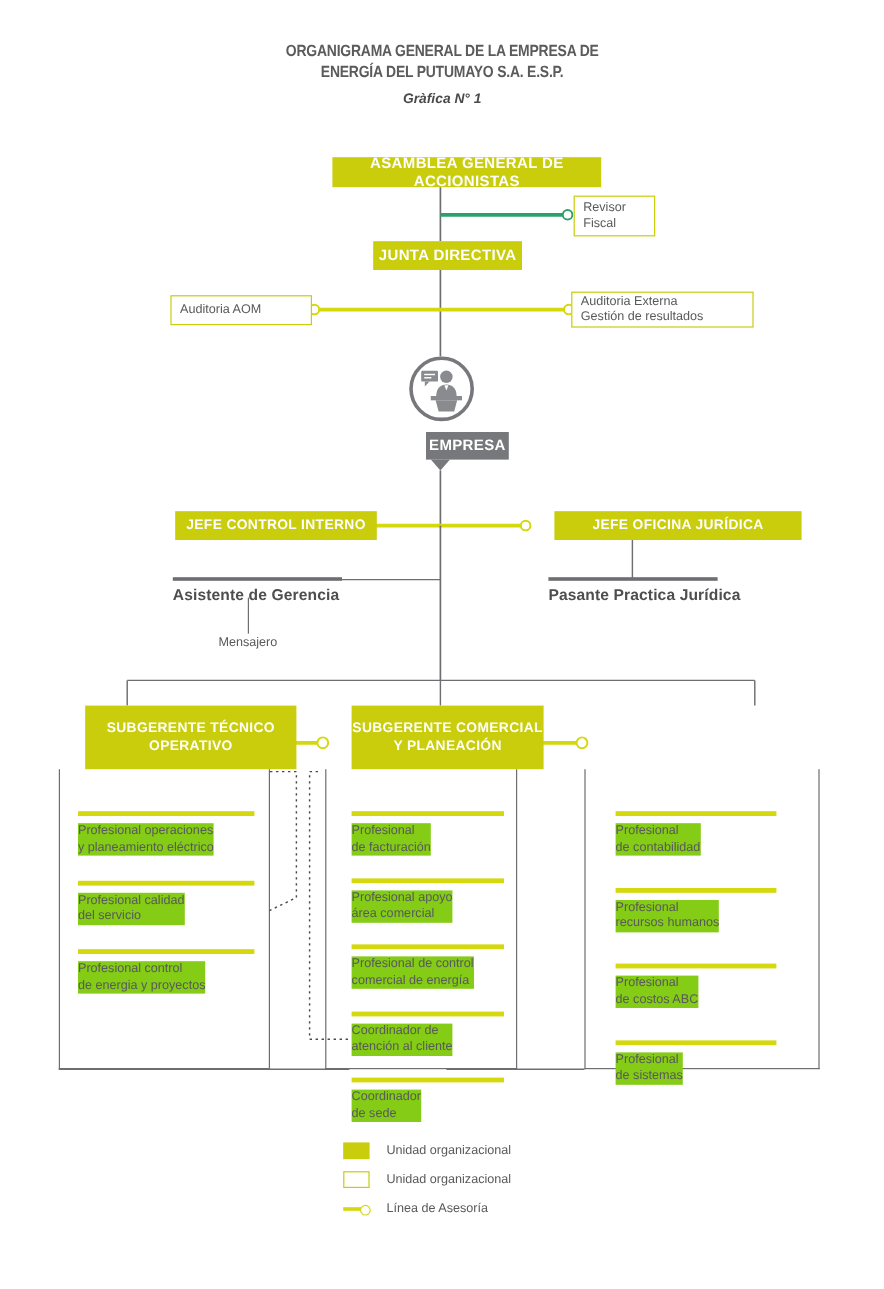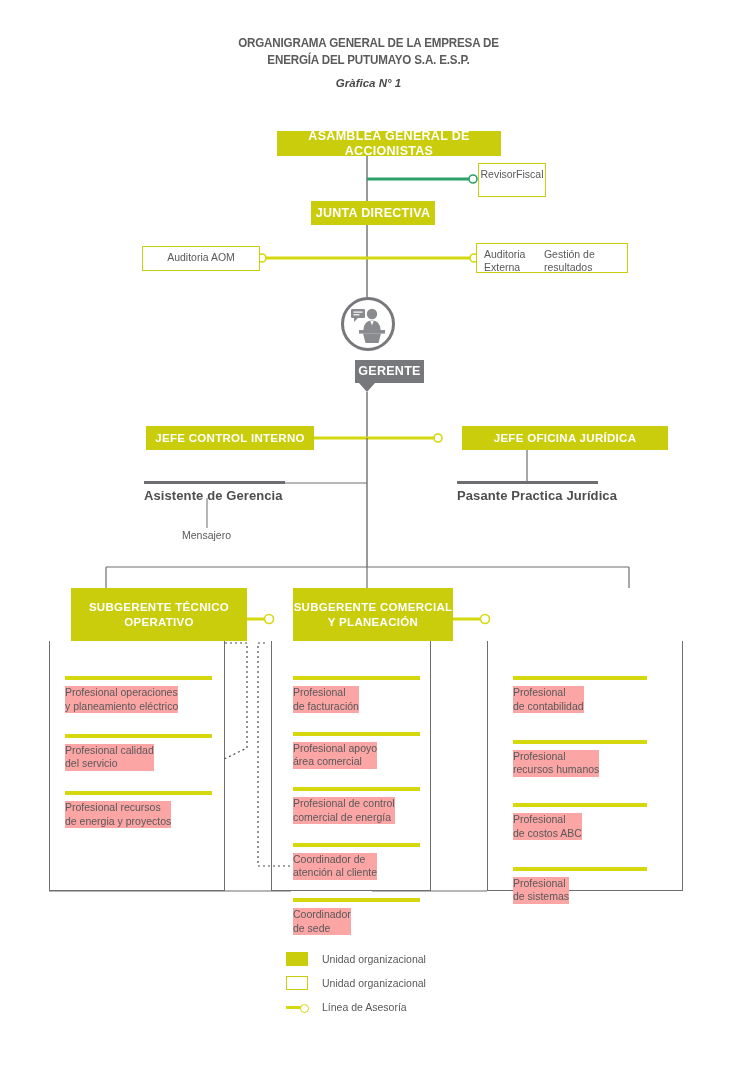--- a/index.html
+++ b/index.html
@@ -66,20 +66,21 @@
 
   
   .unit-outline {
     position: absolute;
     background: #ffffff;
     border: 1px solid #c9cd0c;
     color: #58595b;
     font-size: 10.5px;
     line-height: 13px;
     display: flex;
+    flex-direction: column;
     justify-content: center;
     padding: 4px 7px;
     z-index: 3;
   }
 
   
   #u-asamblea  { left:255px; top:131px; width:224px; height:25px; font-size:12.5px; }
   #u-junta     { left:289px; top:201px; width:124px; height:24px; font-size:12.5px; }
   #u-gerente   { left:333px; top:360px; width:69px;  height:23px; font-size:12.5px;
                  background:#77787b; }
@@ -155,21 +156,21 @@
     margin-bottom: 6px;
   }
   #ic-left  .item-rule { width: 147px; }
   #ic-mid   .item-rule { width: 127px; }
   #ic-right .item-rule { width: 134px; }
 
   .item-label {
     font-size: 10.5px;
     line-height: 13.5px;
     color: #58595b;
-    background: #fca5a5;
+    background: #84cc16;
     display: inline-block;
   }
   #ic-mid .item { margin-bottom: 18px; }
   #ic-right .item { margin-bottom: 26px; }
 
   
   #gerente-icon {
     position: absolute;
     left: 341px; top: 297px;
     width: 54px; height: 54px;
@@ -315,21 +316,21 @@
       <path d="M 19.5 30 C 19.5 23.5 23.5 20.5 28 20.5 C 32.5 20.5 36.5 23.5 36.5 30 Z" fill="#8a8b8e"></path>
 
       <polygon points="26.3,21 28,25.5 29.7,21" fill="#ffffff"></polygon>
 
       <rect x="15" y="30" width="26" height="3.6" fill="#8a8b8e"></rect>
 
       <path d="M 19 33.6 L 37 33.6 L 34.5 43 L 21.5 43 Z" fill="#8a8b8e"></path>
     </svg>
   </div>
 
-  <div class="unit" id="u-gerente">GERENTE</div>
+  <div class="unit" id="u-gerente">EMPRESA</div>
   <div id="u-gerente-tip"></div>
 
   <div class="unit" id="u-control">JEFE CONTROL INTERNO</div>
   <div class="unit" id="u-juridica">JEFE OFICINA JURÍDICA</div>
 
   <div class="staff" id="s-asistente">
     <div class="staff-bar"></div>
     <div class="staff-label">Asistente de Gerencia</div>
   </div>
 
@@ -358,21 +359,21 @@
     <div class="item">
       <div class="item-rule"></div>
       <div class="item-label">
         <span>Profesional calidad</span><br>
         <span>del servicio</span>
       </div>
     </div>
     <div class="item">
       <div class="item-rule"></div>
       <div class="item-label">
-        <span>Profesional recursos</span><br>
+        <span>Profesional control</span><br>
         <span>de energia y proyectos</span>
       </div>
     </div>
   </div>
 
   <div class="item-col" id="ic-mid">
     <div class="item">
       <div class="item-rule"></div>
       <div class="item-label">
         <span>Profesional</span><br>

